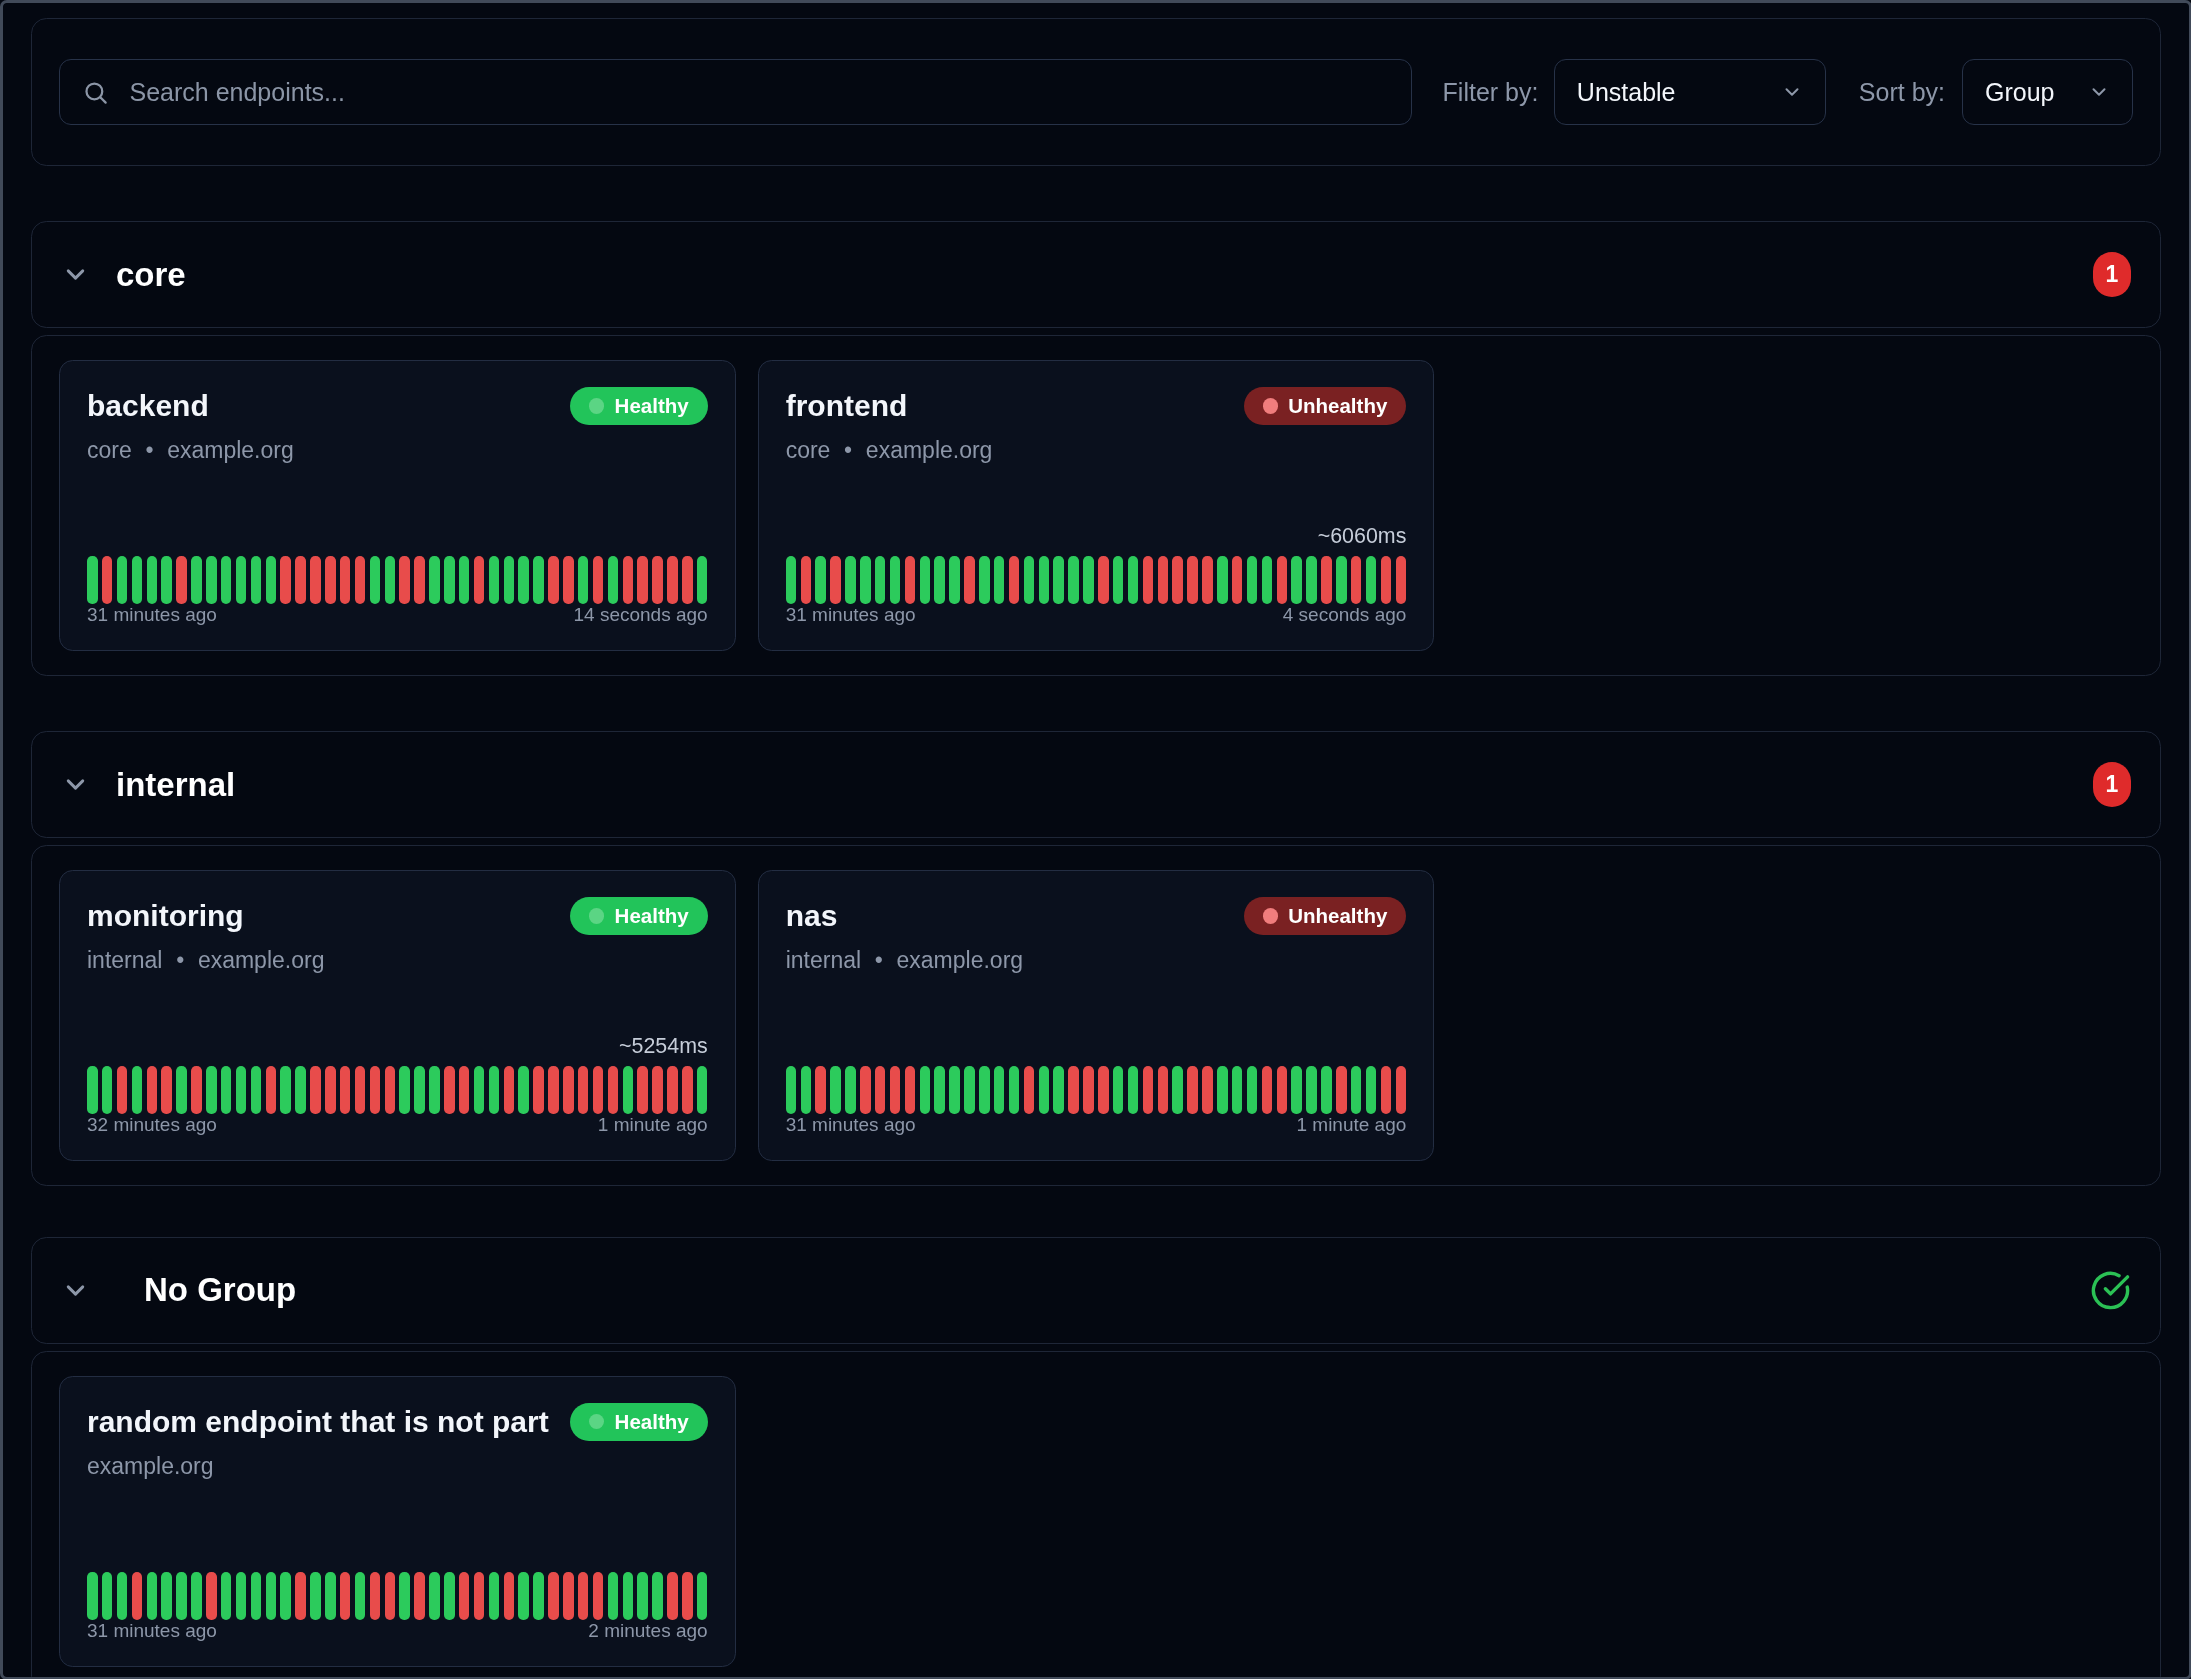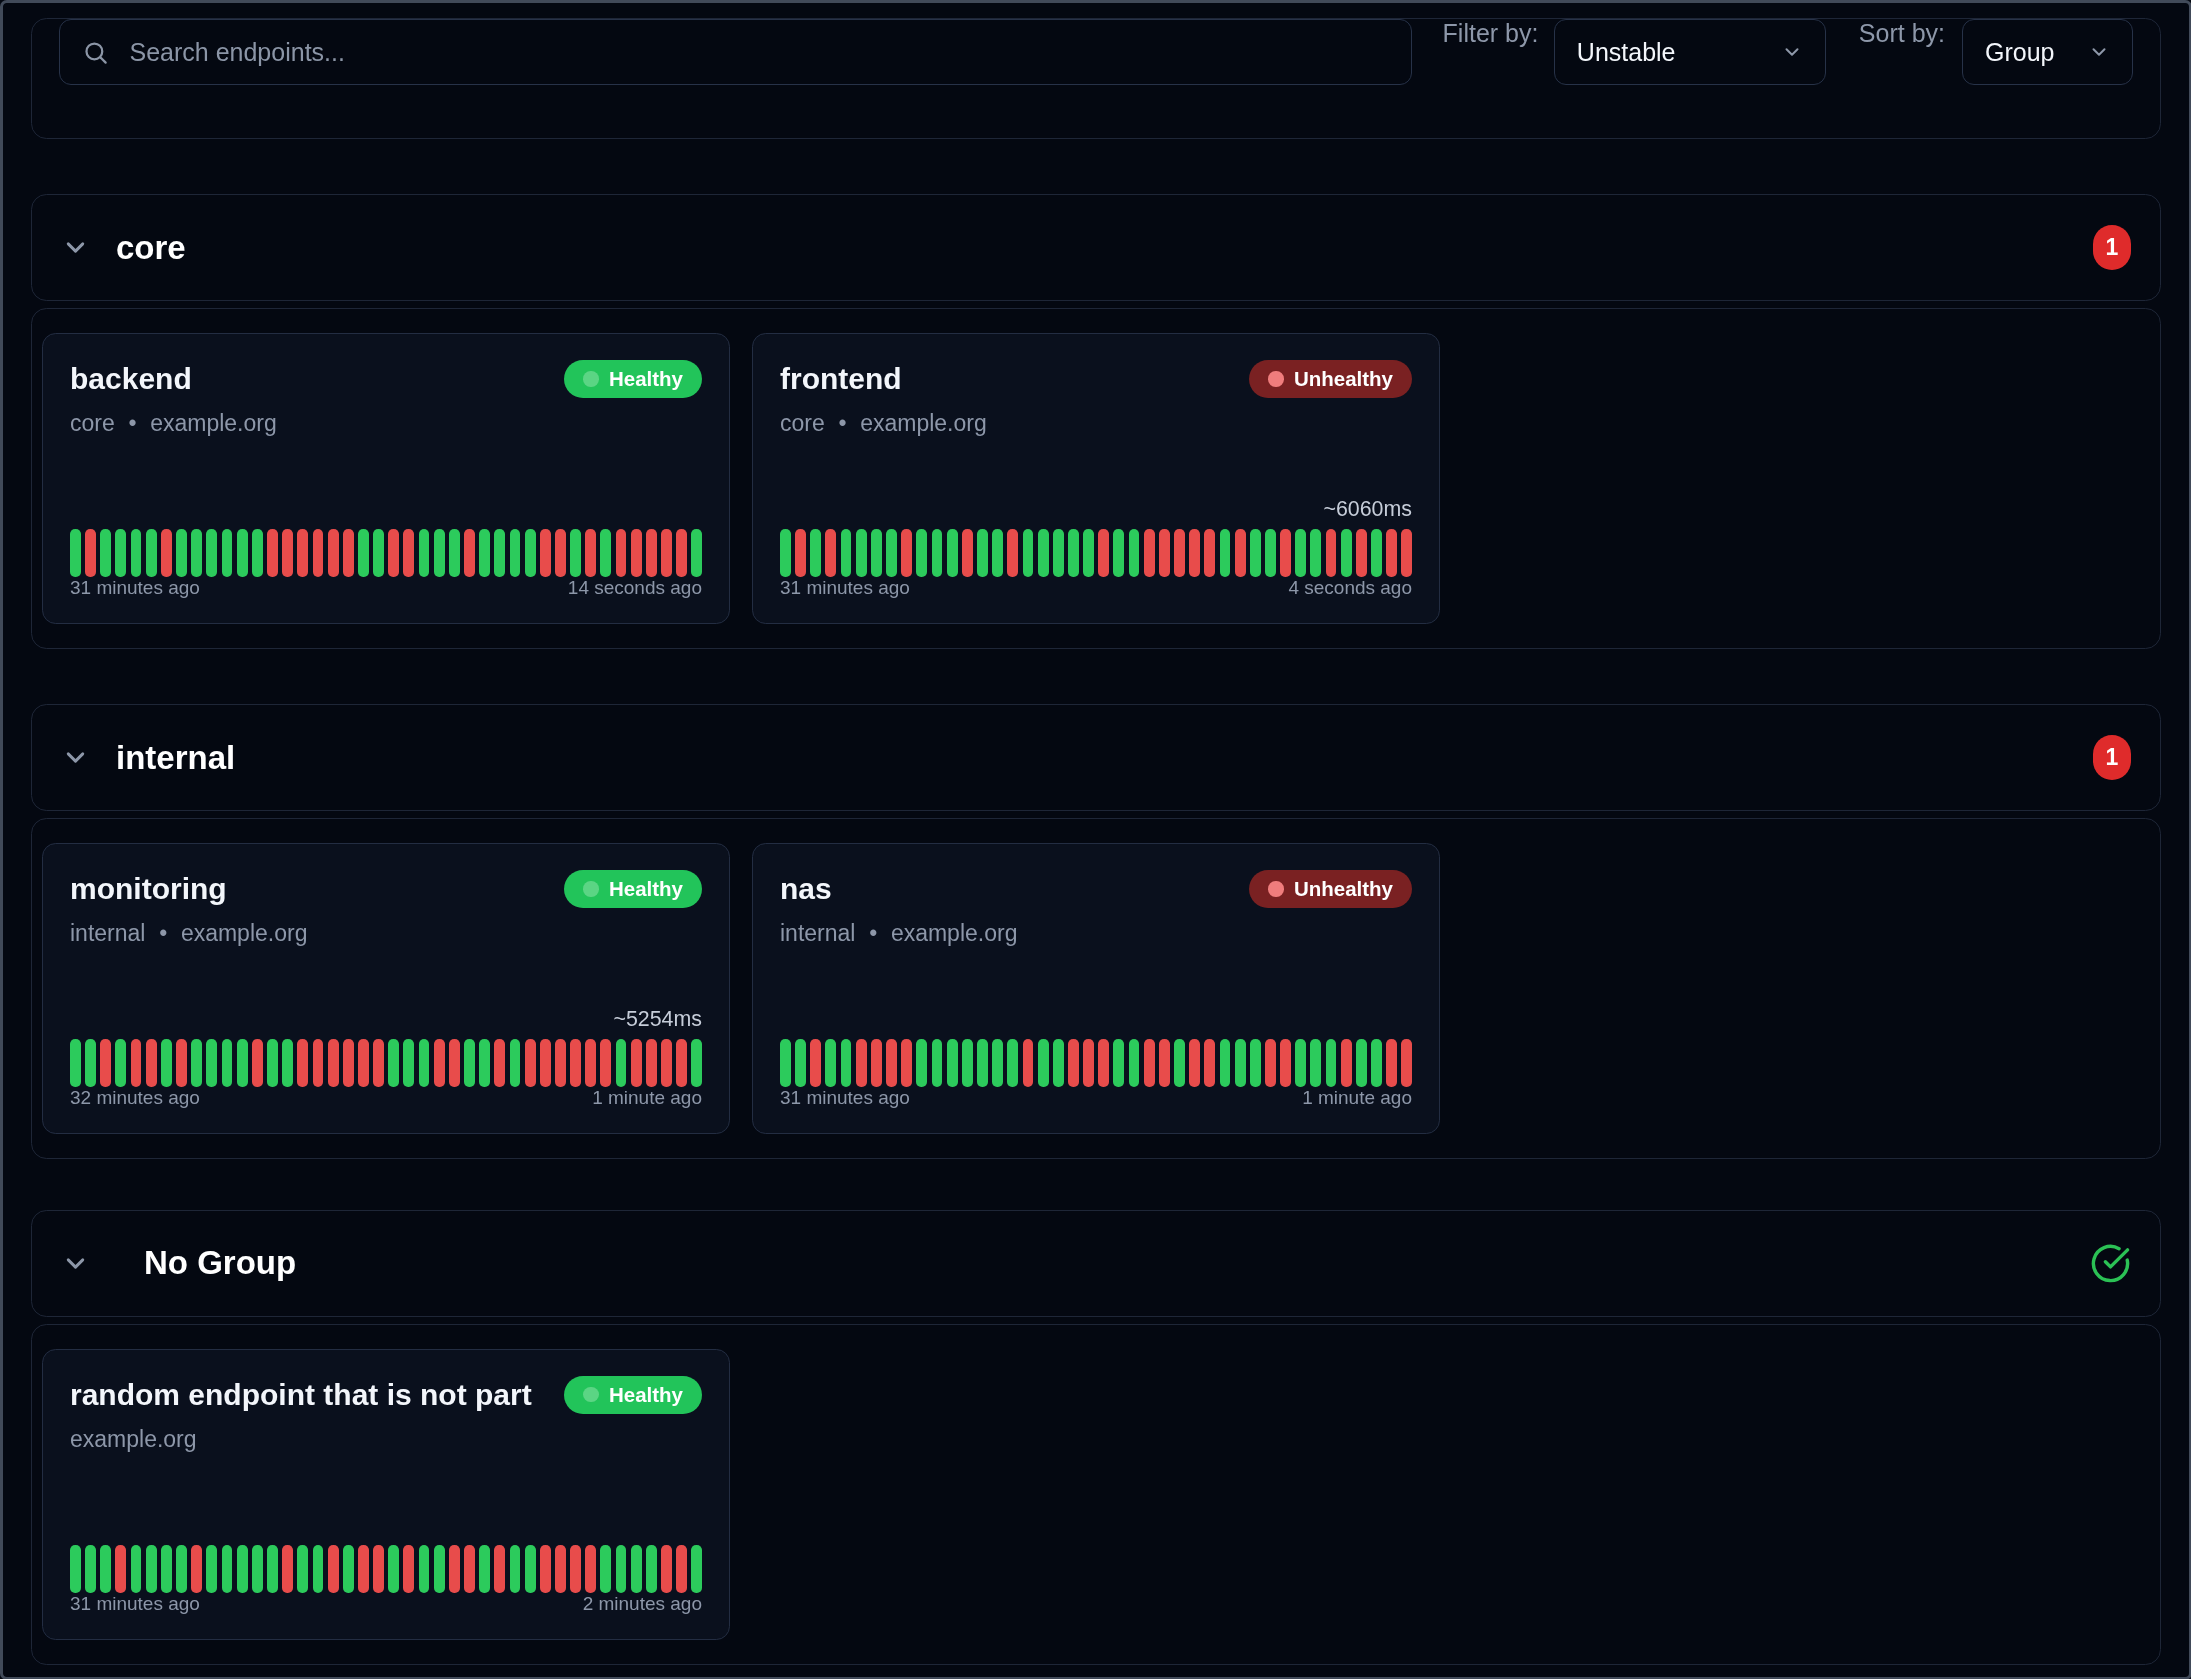--- a/index.html
+++ b/index.html
@@ -9,22 +9,22 @@
     --unhealthy:#7a2122; --unhealthy-dot:#f07d7d; --count:#df2b2b; --check:#2bc155;
     --winborder:#414a59;
   }
   *{box-sizing:border-box; margin:0; padding:0;}
   html,body{width:2192px; height:1680px;}
   body{background:var(--page); font-family:"Liberation Sans", sans-serif; color:var(--text);}
   .viewport{width:2192px; height:1680px; border:3.4px solid var(--winborder); border-radius:6.8px;
     background:var(--page); overflow:hidden; padding:15.4px 28px 0 28px;}
 
   
-  .top-panel{height:121px; border:1.7px solid var(--panel-border); border-radius:15.4px;
-    display:flex; align-items:flex-start; padding:0 27px;}
+  .top-panel{height:148px; border:1.7px solid var(--panel-border); border-radius:15.4px;
+    display:flex; align-items:center; padding:0 27px;}
   .search-box{flex:1; height:66px; border:1.7px solid var(--input-border); border-radius:12px;
     display:flex; align-items:center; padding:0 22px; margin-right:31px; background:transparent;}
   .search-box svg{flex:0 0 auto; margin-right:20.5px;}
   .search-box input{flex:1; background:transparent; border:none; outline:none; color:var(--text);
     font-size:25px; font-family:"Liberation Sans", sans-serif;}
   .search-box input::placeholder{color:#8b95a6; opacity:1;}
   .ctl-label{font-size:25px; color:var(--muted); white-space:nowrap;}
   .label-filter{margin-right:15.4px;}
   .label-sort{margin-left:33px; margin-right:17px;}
   .select{height:66px; border:1.7px solid var(--input-border); border-radius:12px; display:flex;
@@ -39,21 +39,21 @@
   .group-header.tight{margin-top:51px;gap:28px;}
   .group-header .chev{margin-right:26px; flex:0 0 auto;}
   .group-title{font-size:33px; font-weight:bold; color:#ffffff;}
   .group-badge{margin-left:auto;}
   .count-badge{min-width:38px; height:45px; padding:0 6.8px; background:var(--count); color:#fff;
     border-radius:23px; display:flex; align-items:center; justify-content:center;
     font-size:23px; font-weight:bold;}
   .check-badge{width:41px; height:41px; display:flex; align-items:center; justify-content:center;}
 
   .group-body{margin-top:6.8px; border:1.7px solid var(--panel-border); border-radius:15.4px;
-    padding:24px 10px; display:grid; grid-template-columns:repeat(3,1fr); gap:22px;}
+    padding:24px 27px; display:grid; grid-template-columns:repeat(3,1fr); gap:22px;}
 
   
   .card{height:291px; background:var(--card-bg); border:1.7px solid var(--card-border);
     border-radius:13.7px; padding:26px 27px 24px 27px; display:flex; flex-direction:column; cursor:pointer;}
   .card-head{display:flex; align-items:flex-start; justify-content:space-between;}
   .ep-name{font-size:30px; font-weight:bold; line-height:38px; color:var(--text);
     white-space:nowrap; overflow:hidden; max-width:462px;}
   .status-pill{height:38px; border-radius:19px; display:flex; align-items:center; gap:10.3px;
     padding:0 19px; flex:0 0 auto; margin-left:13.7px;}
   .status-pill .dot{width:15.4px; height:15.4px; border-radius:50%;}

